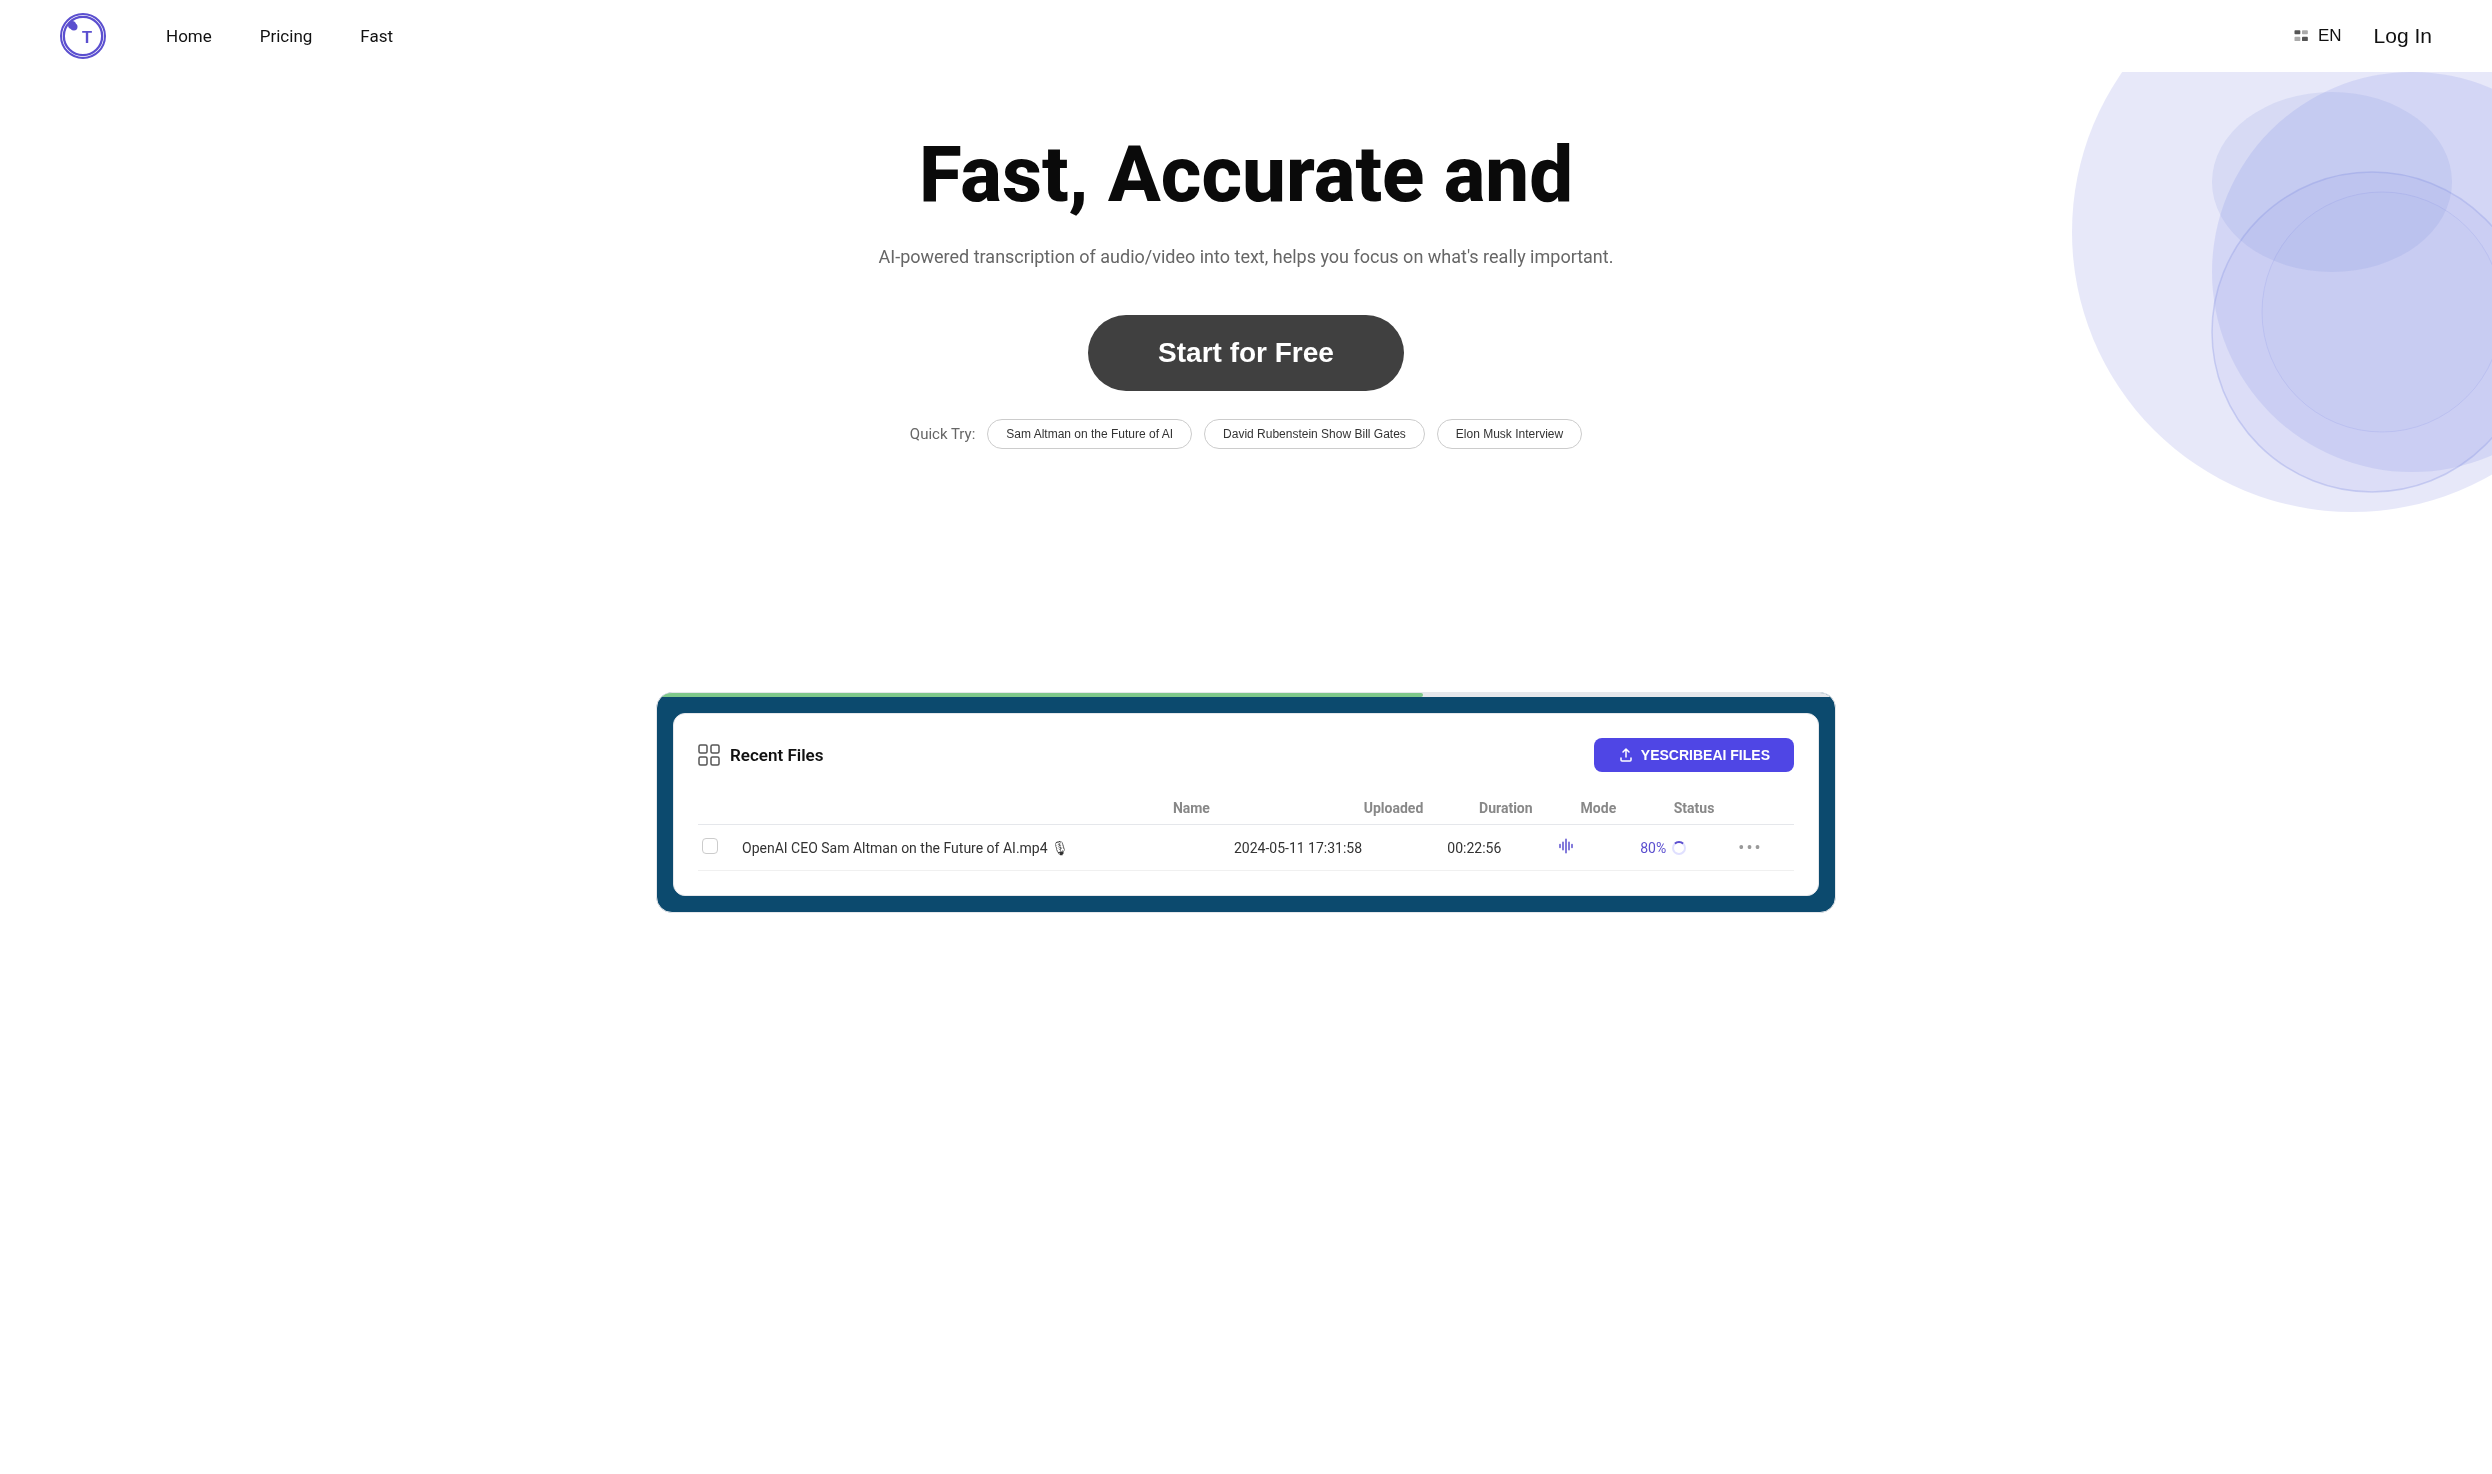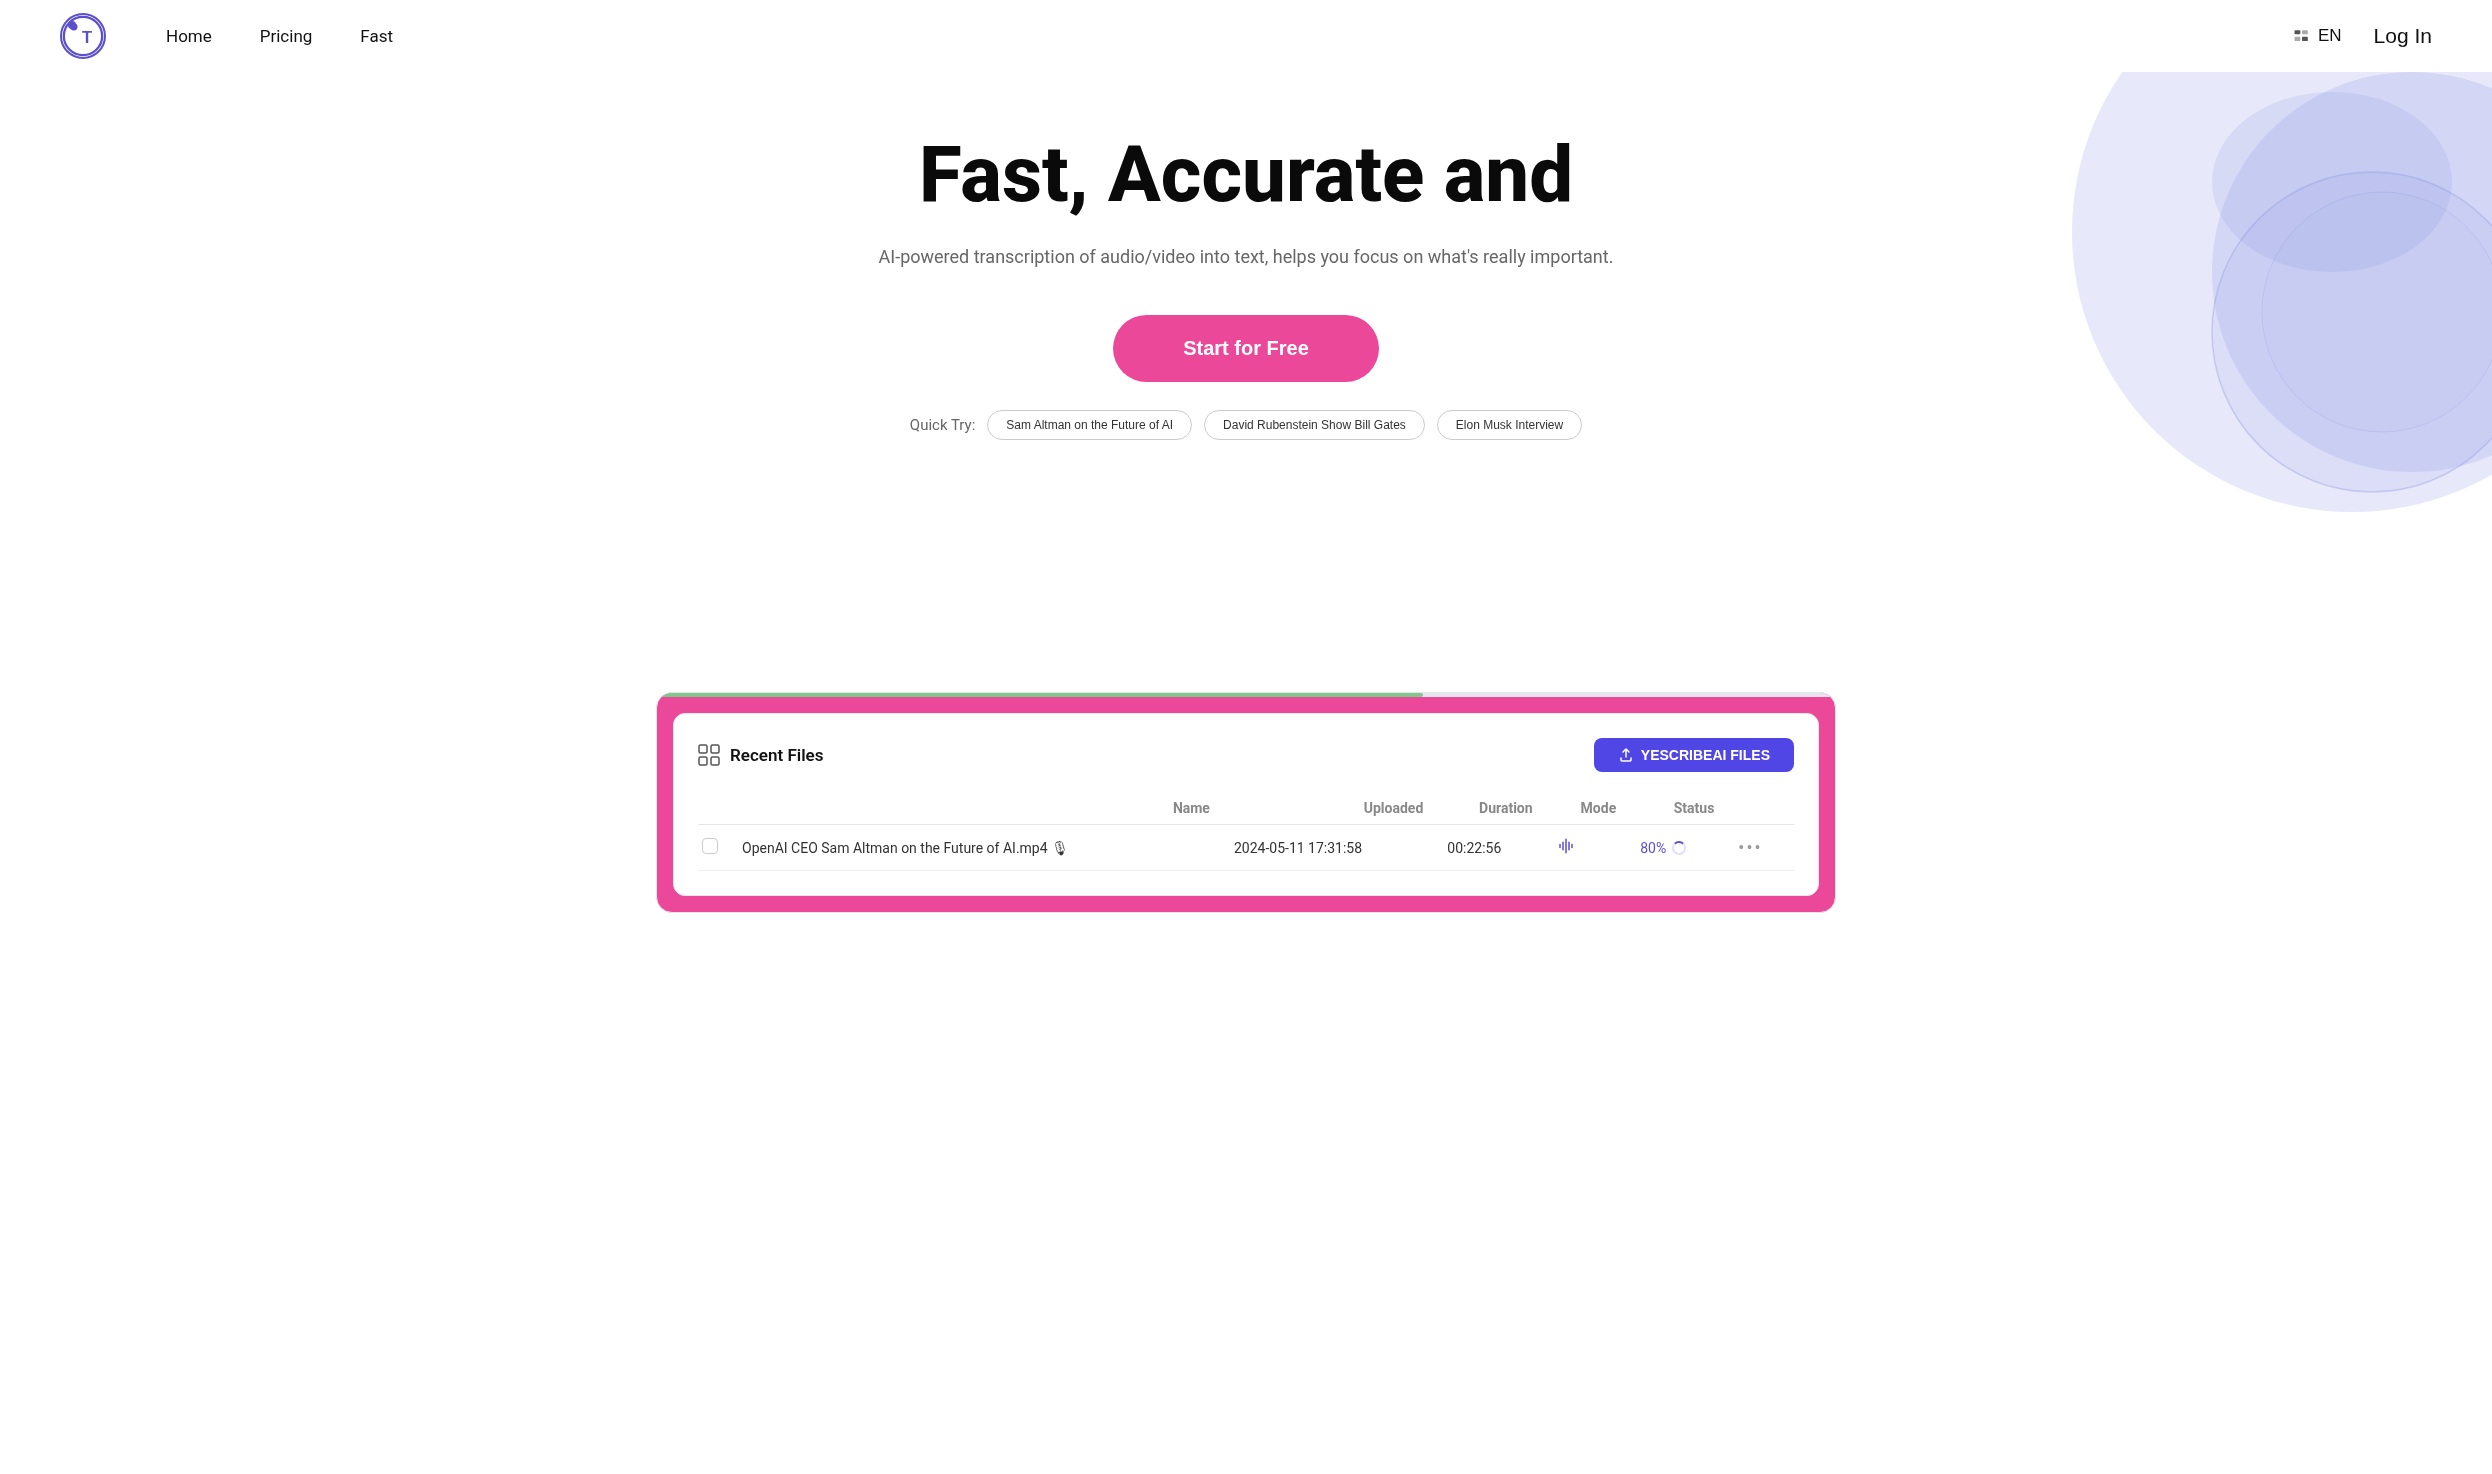--- a/index.html
+++ b/index.html
@@ -117,26 +117,26 @@
 
     .hero-subtitle {
       font-size: 18px;
       color: #666;
       margin-bottom: 48px;
       position: relative;
       z-index: 2;
     }
 
     .start-btn {
-      background: #ec4899;
+      background: #404040;
       color: #fff;
       border: none;
       border-radius: 50px;
       padding: 22px 70px;
-      font-size: 20px;
+      font-size: 28px;
       font-weight: 700;
       cursor: pointer;
       position: relative;
       z-index: 2;
       display: inline-block;
     }
 
     .quick-try {
       margin-top: 28px;
       display: flex;
@@ -160,21 +160,21 @@
       font-size: 12px;
       color: #333;
       cursor: pointer;
       background: #fff;
     }
 
     
     .dashboard-preview {
       margin: 40px auto 0;
       max-width: 1180px;
-      background: #ec4899;
+      background: #0c4a6e;
       border-radius: 16px;
       border: 1px solid #e5e7eb;
       overflow: hidden;
       position: relative;
     }
 
     .progress-bar-container {
       height: 4px;
       background: #e5e7eb;
     }

